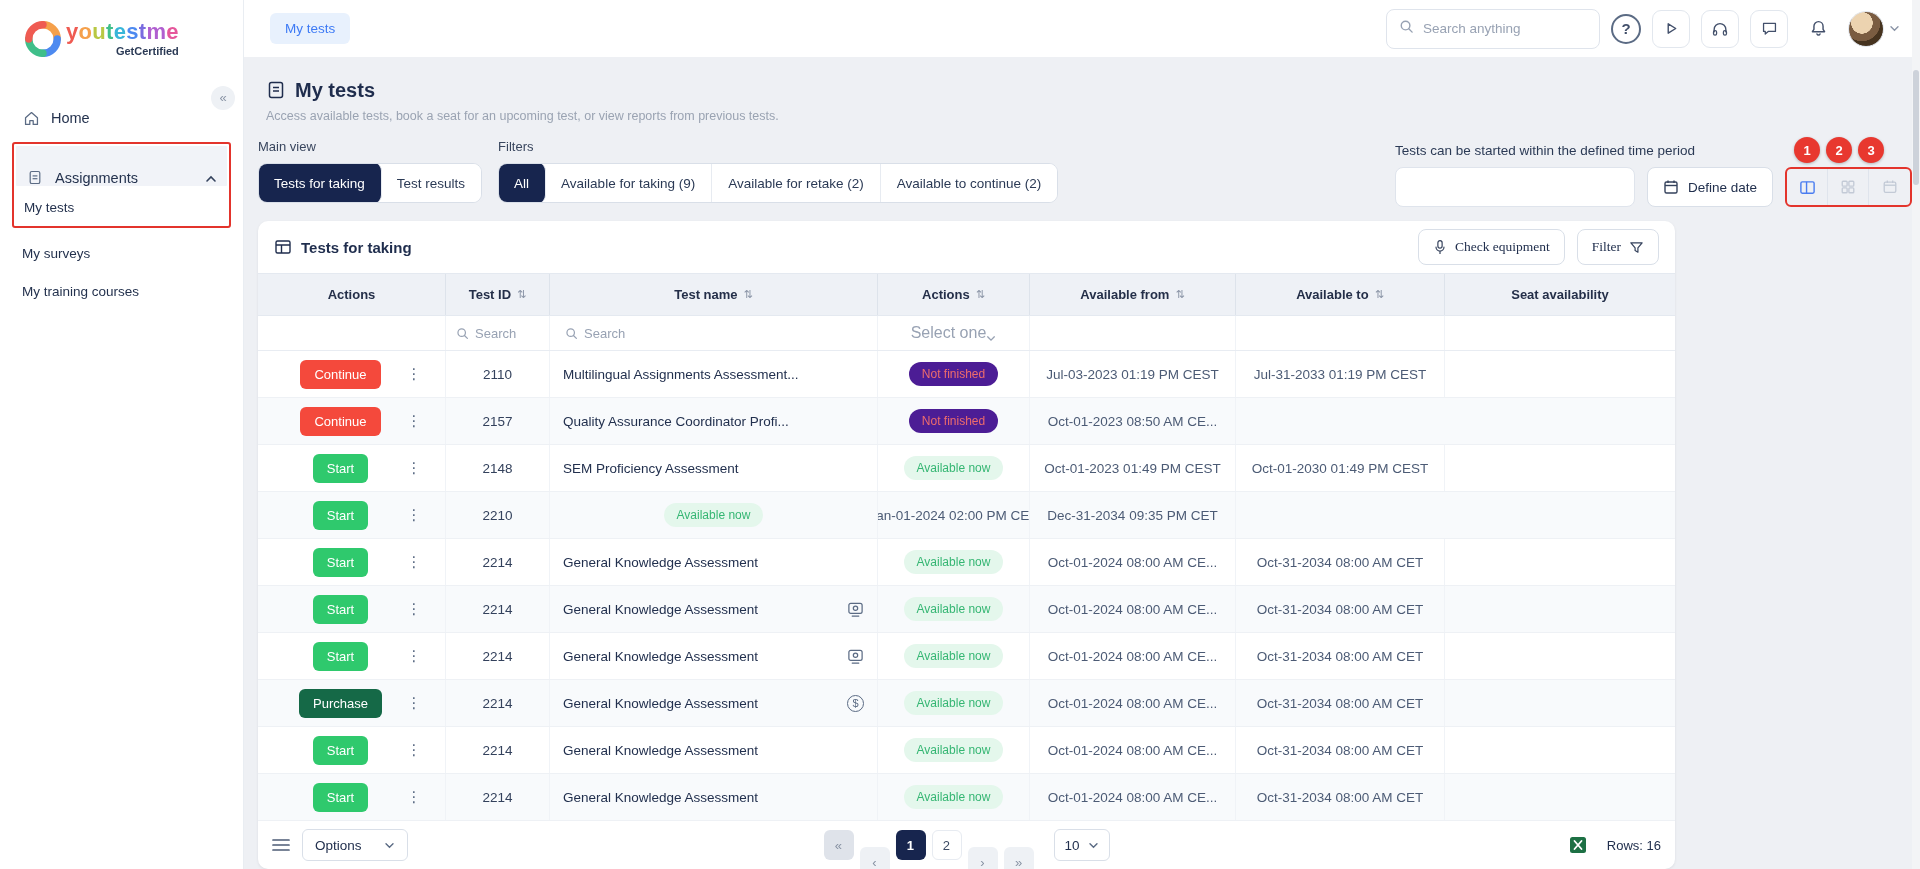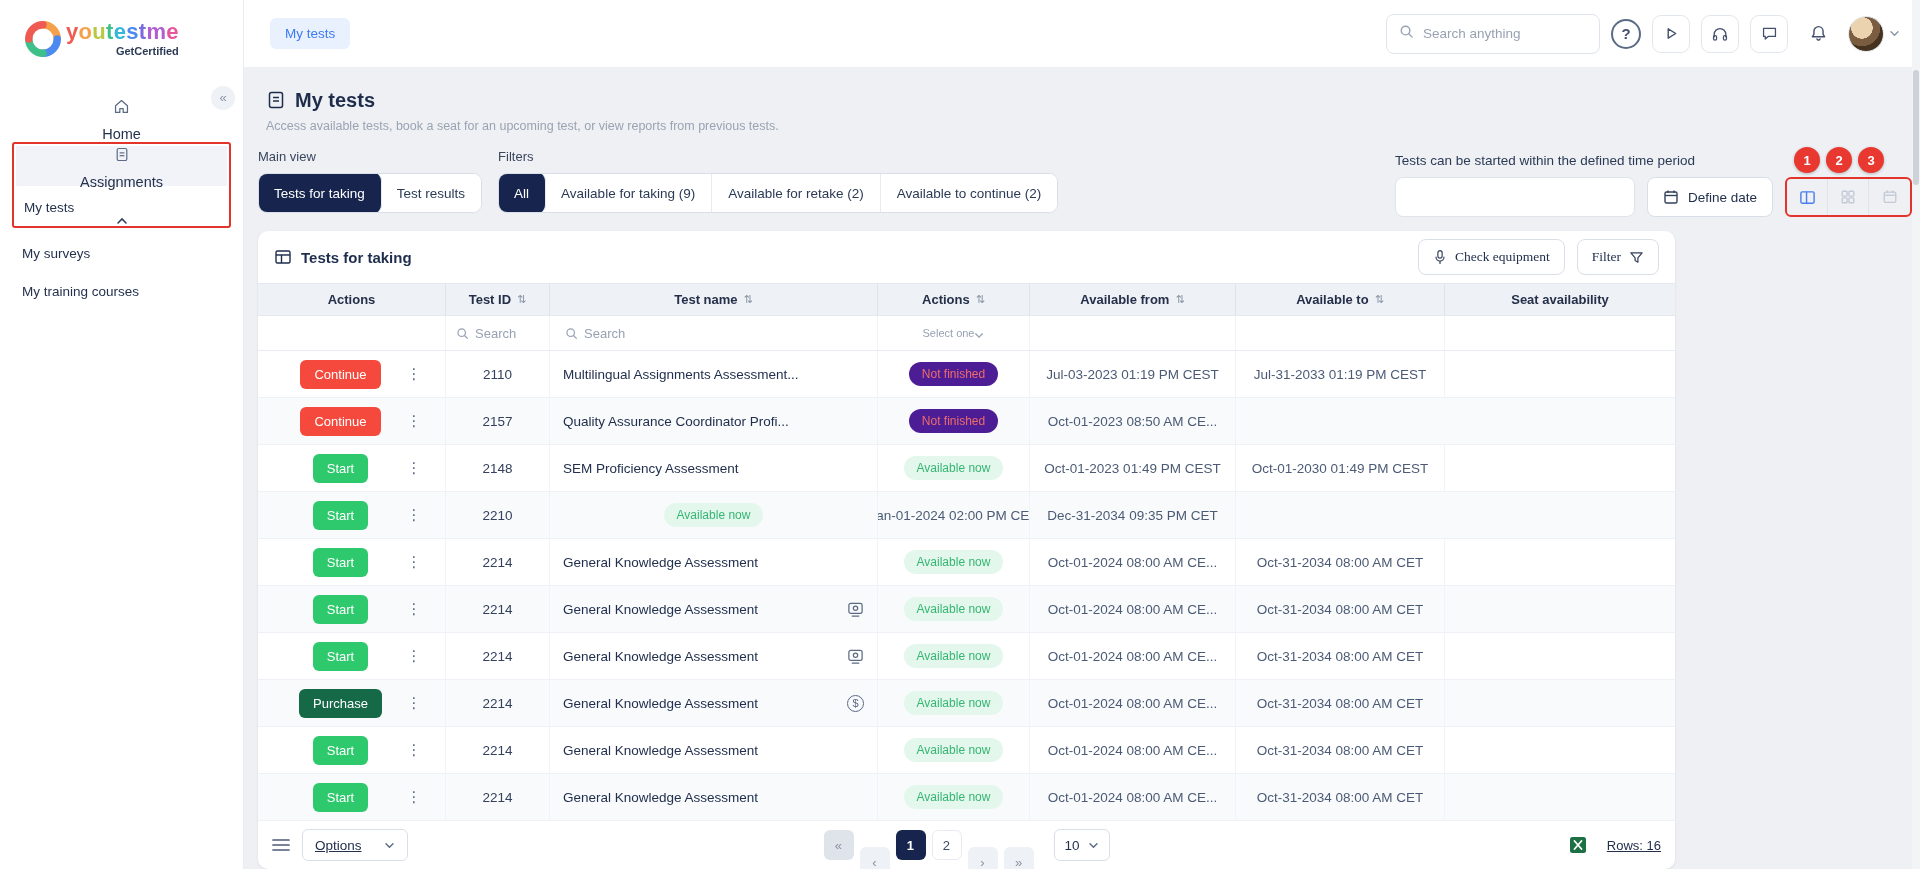--- a/index.html
+++ b/index.html
@@ -11,24 +11,24 @@
   .app { display:flex; width:1920px; height:869px; }
 
   
   .sidebar { width:244px; background:#fff; border-right:1px solid #e9edf2; position:relative; flex-shrink:0; }
   .logo { display:flex; gap:4px; padding:20px 14px 6px 24px; align-items:flex-start; }
   .brand-text { display:flex; flex-direction:column; }
   .wordmark { font-size:22px; font-weight:bold; line-height:1.1; letter-spacing:.3px; }
   .brand-sub { font-size:11px; color:#2b3a55; text-align:right; margin-top:1px; font-weight:600; }
   .collapse { position:absolute; top:86px; right:8px; width:24px; height:24px; border-radius:50%; border:none; background:#eef1f5; color:#8a94a6; font-size:13px; line-height:22px; }
   .nav { margin-top:34px; padding:0 12px; }
-  .nav-item { height:40px; display:flex; align-items:center; gap:11px; padding:0 10px; font-size:14.5px; color:#24324e; border-radius:8px; cursor:pointer;flex-direction:column; }
+  .nav-item { height:40px; display:flex; align-items:center; gap:11px; padding:0 10px; font-size:14.5px; color:#24324e; border-radius:8px; cursor:pointer; }
   .nav-sub { height:38px; display:flex; align-items:center; padding:0 10px; font-size:13.5px; color:#24324e; cursor:pointer; }
   .red-box { border:2px solid #e3342c; border-radius:3px; margin:4px 0 6px 0; }
-  .nav-item.assignments { background:#f1f3f8; border-radius:1px; margin:2px; }
+  .nav-item.assignments { background:#f1f3f8; border-radius:1px; margin:2px;align-items:flex-end; }
   .nav-item.assignments .spacer { flex:1; }
   .nicon { width:18px; display:flex; justify-content:center; }
 
   
   .main { flex:1; display:flex; flex-direction:column; min-width:0; }
   .topbar { height:67px; background:#fff; display:flex; align-items:center; padding:0 20px 0 26px; }
   .crumb { background:#e8f1fd; color:#3d7af5; font-size:13.5px; padding:8px 15px; border-radius:6px; cursor:pointer; }
   .topbar-right { margin-left:auto; display:flex; align-items:center; gap:11px; }
   .searchbox { width:214px; height:40px; border:1px solid #dfe4ec; border-radius:8px; background:#fff; display:flex; align-items:center; gap:9px; padding:0 12px; }
   .searchbox input { border:none; outline:none; flex:1; font-size:13.5px; color:#3c4a63; background:transparent; }
@@ -63,33 +63,33 @@
   .view-slot { width:41px; height:100%; display:flex; align-items:center; justify-content:center; background:transparent; border:none; border-right:1px solid #dfe4ec; }
   .view-slot:last-child { border-right:none; }
 
   
   .card { margin-top:14px; width:1417px; background:#fff; border-radius:10px; box-shadow:0 1px 3px rgba(16,24,40,.08); overflow:hidden; }
   .card-head { height:52px; display:flex; align-items:center; padding:0 16px; }
   .card-title { display:flex; align-items:center; gap:9px; font-size:15px; font-weight:bold; color:#1f2d4d; }
   .card-actions { margin-left:auto; display:flex; gap:12px;font-family:Liberation Serif, serif; }
   .smbtn { height:36px; border:1px solid #d9dfe8; border-radius:8px; background:#fff; padding:0 14px; font-size:13.5px; color:#22304e; display:flex; align-items:center; gap:8px; }
   .tgrid { display:grid; grid-template-columns:188px 104px 328px 152px 206px 209px 1fr; }
-  .thead { background:#eef1f6; height:33px; border-top:1px solid #e4e9f0; border-bottom:1px solid #e4e9f0; }
+  .thead { background:#eef1f6; height:43px; border-top:1px solid #e4e9f0; border-bottom:1px solid #e4e9f0; }
   .th { display:flex; align-items:center; justify-content:center; gap:6px; font-size:13px; font-weight:bold; color:#242f49; border-right:1px solid #dde3eb; cursor:pointer; }
   .th:last-child { border-right:none; }
   .sort { font-size:11px; color:#8a94a6; font-weight:normal; }
   .tfilter { height:35px; border-bottom:1px solid #e8ecf2; }
   .fcell { display:flex; align-items:center; border-right:1px solid #f0f3f7; }
   .fcell:last-child { border-right:none; }
   .fcell.center { justify-content:center; }
   .fcell.left { padding-left:15px; }
   .mini-search { display:flex; align-items:center; gap:6px; }
   .mini-search input { border:none; outline:none; width:64px; font-size:13px; color:#3c4a63; background:transparent; }
   .mini-search input::placeholder { color:#98a2b3; }
-  .select-one { display:flex; align-items:flex-end; gap:0; color:#98a2b3; font-size:11px; cursor:pointer; }
+  .select-one { display:flex; align-items:flex-end; gap:0; color:#98a2b3; font-size:16px; cursor:pointer; }
   .trow { height:47px; border-bottom:1px solid #eef1f5; }
   .trow:nth-child(even) { background:#f8fafc; }
   .td { display:flex; align-items:center; font-size:13.5px; color:#4c5b75; border-right:1px solid #f0f3f7; min-width:0; }
   .td:last-child { border-right:none; }
   .td-actions { padding:0 20px; }
   .action-wrap { flex:1; display:flex; justify-content:center; }
   .action-btn { height:29px; border:none; border-radius:6px; color:#fff; font-size:13px; padding:0 14px; }
   .btn-continue { background:#f4493c; }
   .btn-start { background:#2fc96d; }
   .btn-purchase { background:#156947; }
@@ -98,21 +98,21 @@
   .td-name { padding:0 13px; color:#22304e; }
   .tname { flex:1; white-space:nowrap; overflow:hidden; text-overflow:ellipsis; }
   .name-icon { margin-left:8px; display:flex; align-items:center; }
   .price-circle { width:17px; height:17px; border:1.4px solid #5b6b84; border-radius:50%; color:#5b6b84; font-size:11px; display:flex; align-items:center; justify-content:center; }
   .td-status { justify-content:center; }
   .badge { padding:5px 13px; border-radius:20px; font-size:12px; }
   .badge-not-finished { background:#4c1d95; color:#ee6c6c; }
   .badge-available-now { background:#e4f7ec; color:#35b673; }
   .td-date { justify-content:center; white-space:nowrap; overflow:hidden; }
 
-  .card-footer { height:48px; display:flex; align-items:center; padding:0 14px; position:relative;text-decoration:underline; }
+  .card-footer { height:48px; display:flex; align-items:center; padding:0 14px; position:relative; }
   .burger { border:none; background:transparent; display:flex; align-items:center; margin-right:12px; }
   .options-btn { height:32px; border:1px solid #d9dfe8; border-radius:6px; background:#fff; padding:0 12px; font-size:13.5px; color:#22304e; display:flex; align-items:center; gap:22px; }
   .pagination { position:absolute; left:50%; transform:translateX(-50%); display:flex; gap:6px; align-items:center; }
   .pg { width:30px; height:30px; border-radius:6px; border:none; font-size:13px; display:flex; align-items:center; justify-content:center; }
   .pg.first { background:#dfe3ea; color:#8792a3; }
   .pg.nav { background:#eef1f5; color:#8792a3; }
   .pg.page { background:#fff; border:1px solid #e7ebf1; color:#3c4a63; }
   .pg.page.active { background:#17254e; color:#fff; border:none; font-weight:bold; }
   .pagesize { margin-left:14px; height:32px; border:1px solid #d9dfe8; border-radius:6px; background:#fff; padding:0 10px; font-size:13.5px; color:#22304e; display:flex; align-items:center; gap:8px; }
   .footer-right { margin-left:auto; display:flex; align-items:center; gap:8px; }

